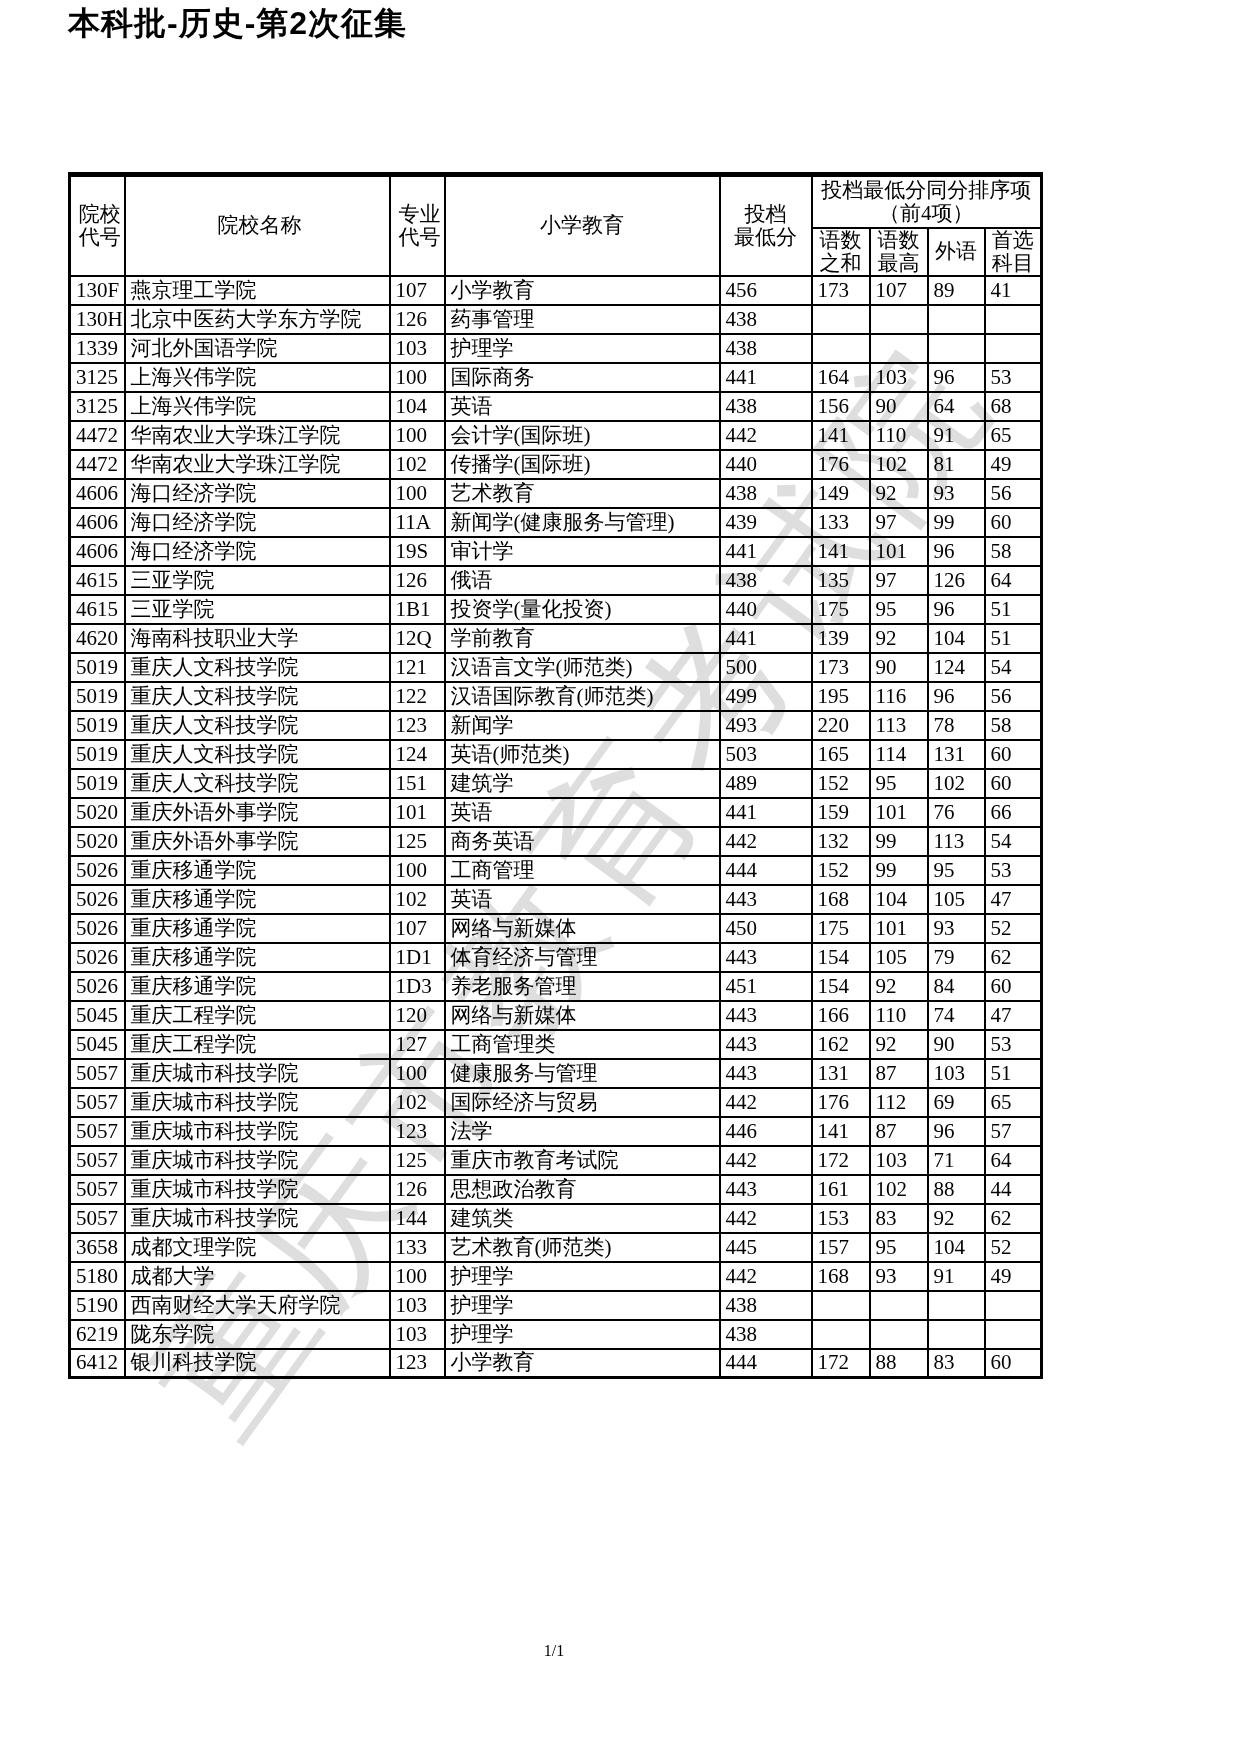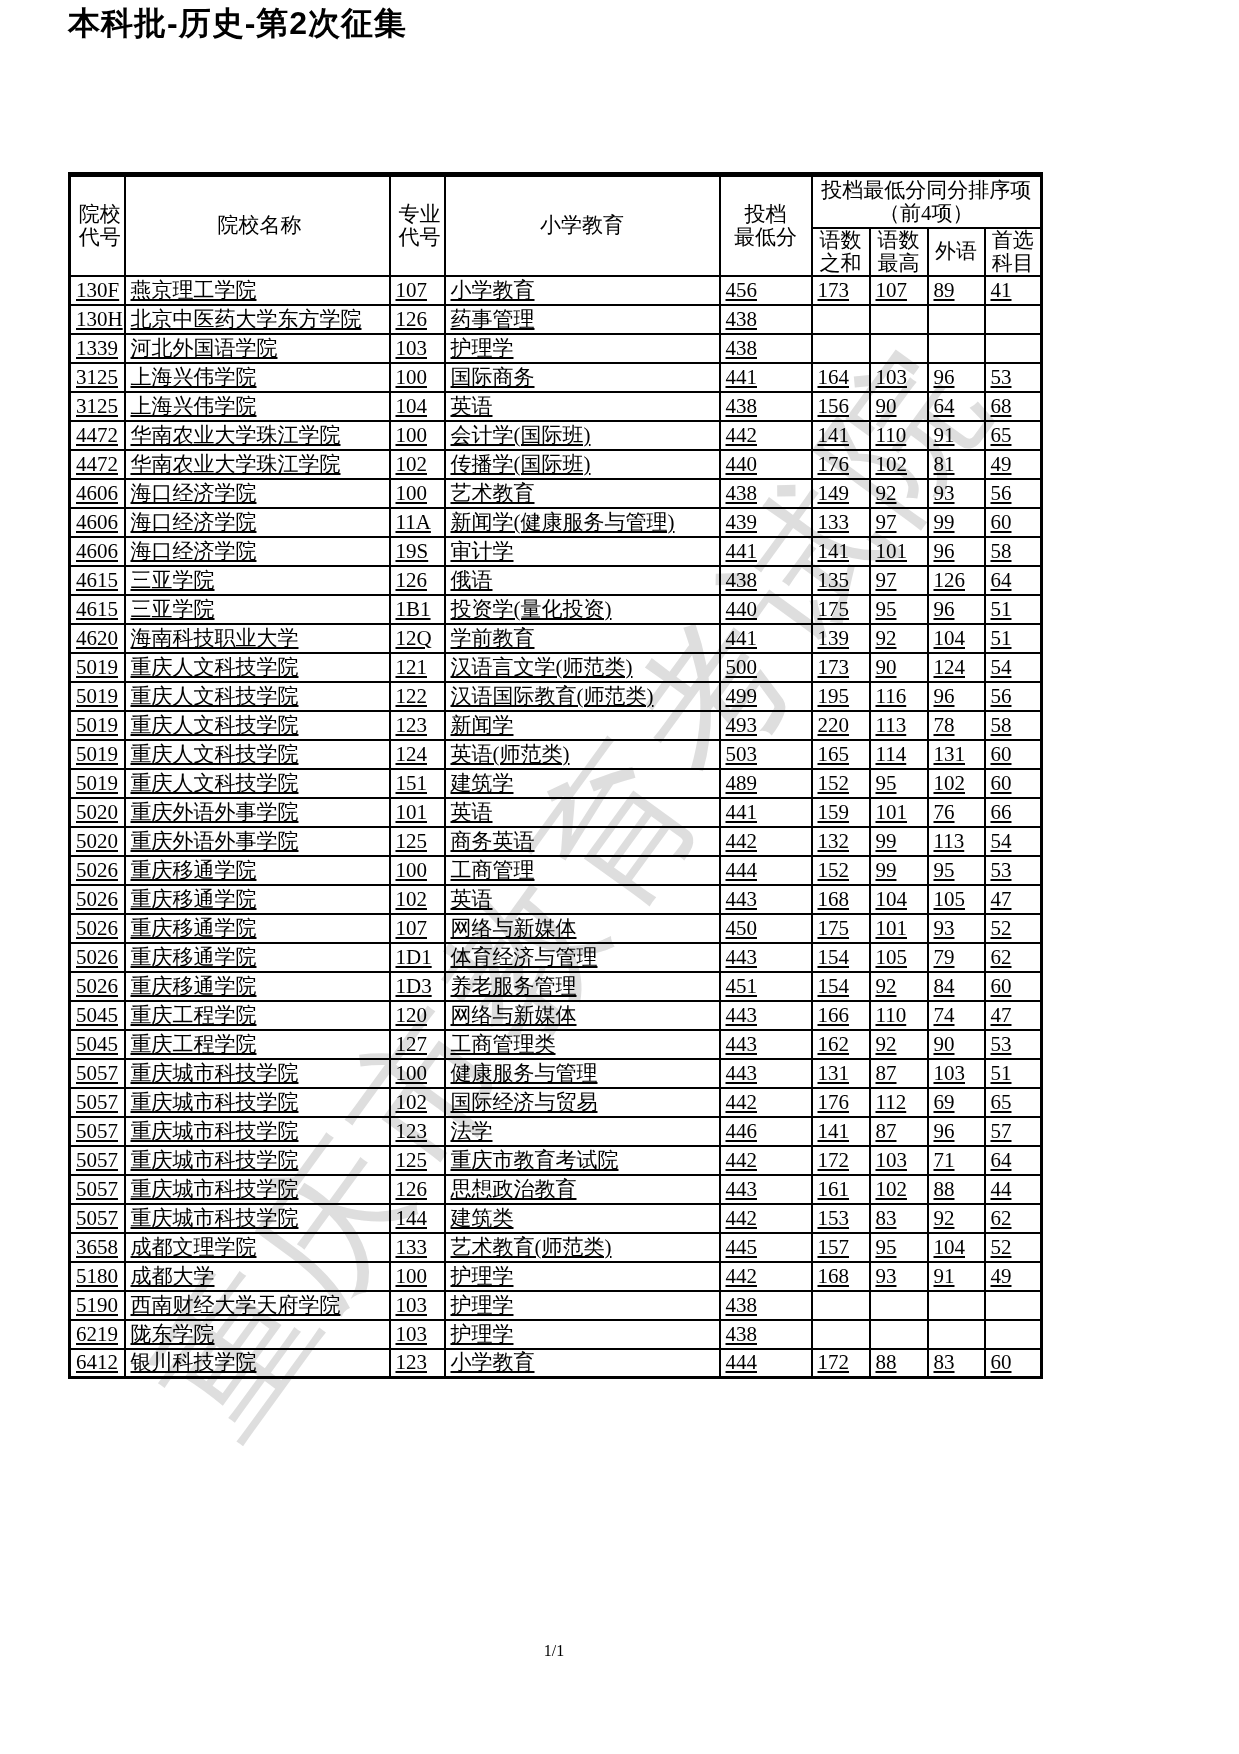--- a/index.html
+++ b/index.html
@@ -71,21 +71,21 @@
   table.admission thead th {
     font-weight: normal;
     text-align: center;
     white-space: pre-line;
     vertical-align: middle;
     margin-top: 36px;
   }
   table.admission thead tr.hrow1 { height: 53px; }
   table.admission thead tr.hrow2 { height: 47px; }
   th.al, td.al { text-align: left; padding-left: 5px; }
-  table.admission tbody tr { height: 29px; text-decoration: underline; }
+  table.admission tbody tr { height: 29px; }
   table.admission tbody td {
     text-align: left;
     padding-left: 5px;
     vertical-align: middle;
   }
   .page-footer {
     position: absolute;
     left: 68px;
     width: 972px;
     top: 1642px;

